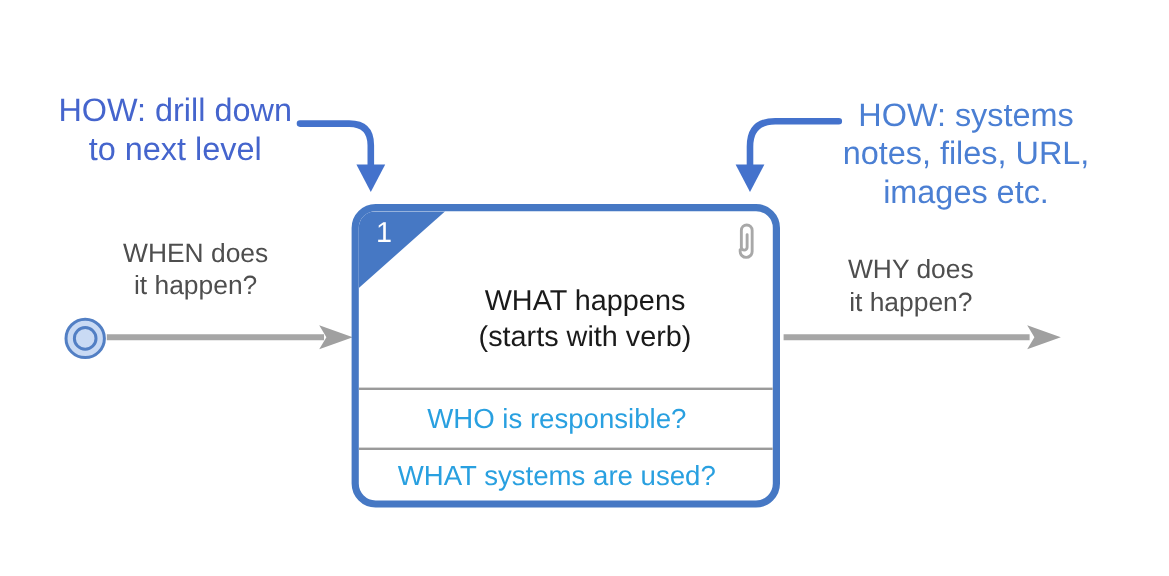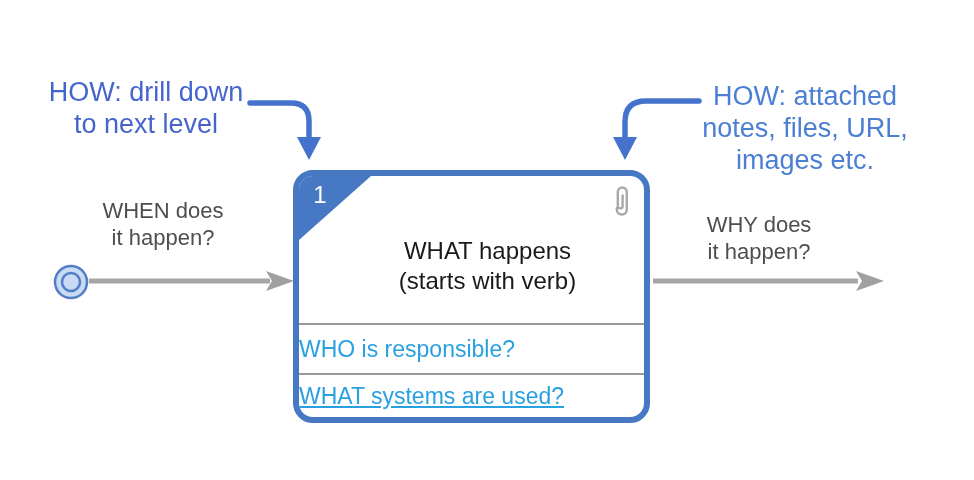--- a/index.html
+++ b/index.html
@@ -85,26 +85,26 @@
     height: 2px;
     background: #9a9a9a;
   }
   .d1 { top: 147px; }
   .d2 { top: 197px; }
   .row {
     position: absolute;
     left: 0; right: 15px;
     display: flex;
     align-items: center;
-    justify-content: flex-start;
+    justify-content: center;
     color: #29a0e0;
     font-size: 23px;
   }
   .row-who { top: 149px; height: 48px; }
-  .row-sys { top: 199px; height: 42px; text-decoration: underline; }
+  .row-sys { top: 199px; height: 42px; }
   
   .gray-line   { stroke: #a6a6a6; stroke-width: 5; fill: none; }
   .gray-head   { fill: #a0a0a0; }
   .blue-line   { stroke: #4472cc; stroke-width: 5.5; fill: none; stroke-linecap: round; }
   .blue-head   { fill: #4472cc; }
   .node-outer  { fill: #c9daf4; stroke: #527fc4; stroke-width: 2.5; }
   .node-inner  { fill: none;    stroke: #527fc4; stroke-width: 2.5; }
   .clip-stroke { stroke: #a8a8a8; stroke-width: 2.4; fill: none; stroke-linecap: round; }
 </style>
 </head>
@@ -139,21 +139,21 @@
       <polygon class="blue-head" points="613,137 637,137 625,160"></polygon>
     </g>
   </svg>
 
   <div class="ann ann-left">
     <div>HOW: drill down</div>
     <div>to next level</div>
   </div>
 
   <div class="ann ann-right">
-    <div>HOW: attached</div>
+    <div>HOW: systems</div>
     <div>notes, files, URL,</div>
     <div>images etc.</div>
   </div>
 
   <div class="lbl lbl-when">
     <div>WHEN does</div>
     <div>it happen?</div>
   </div>
 
   <div class="lbl lbl-why">

